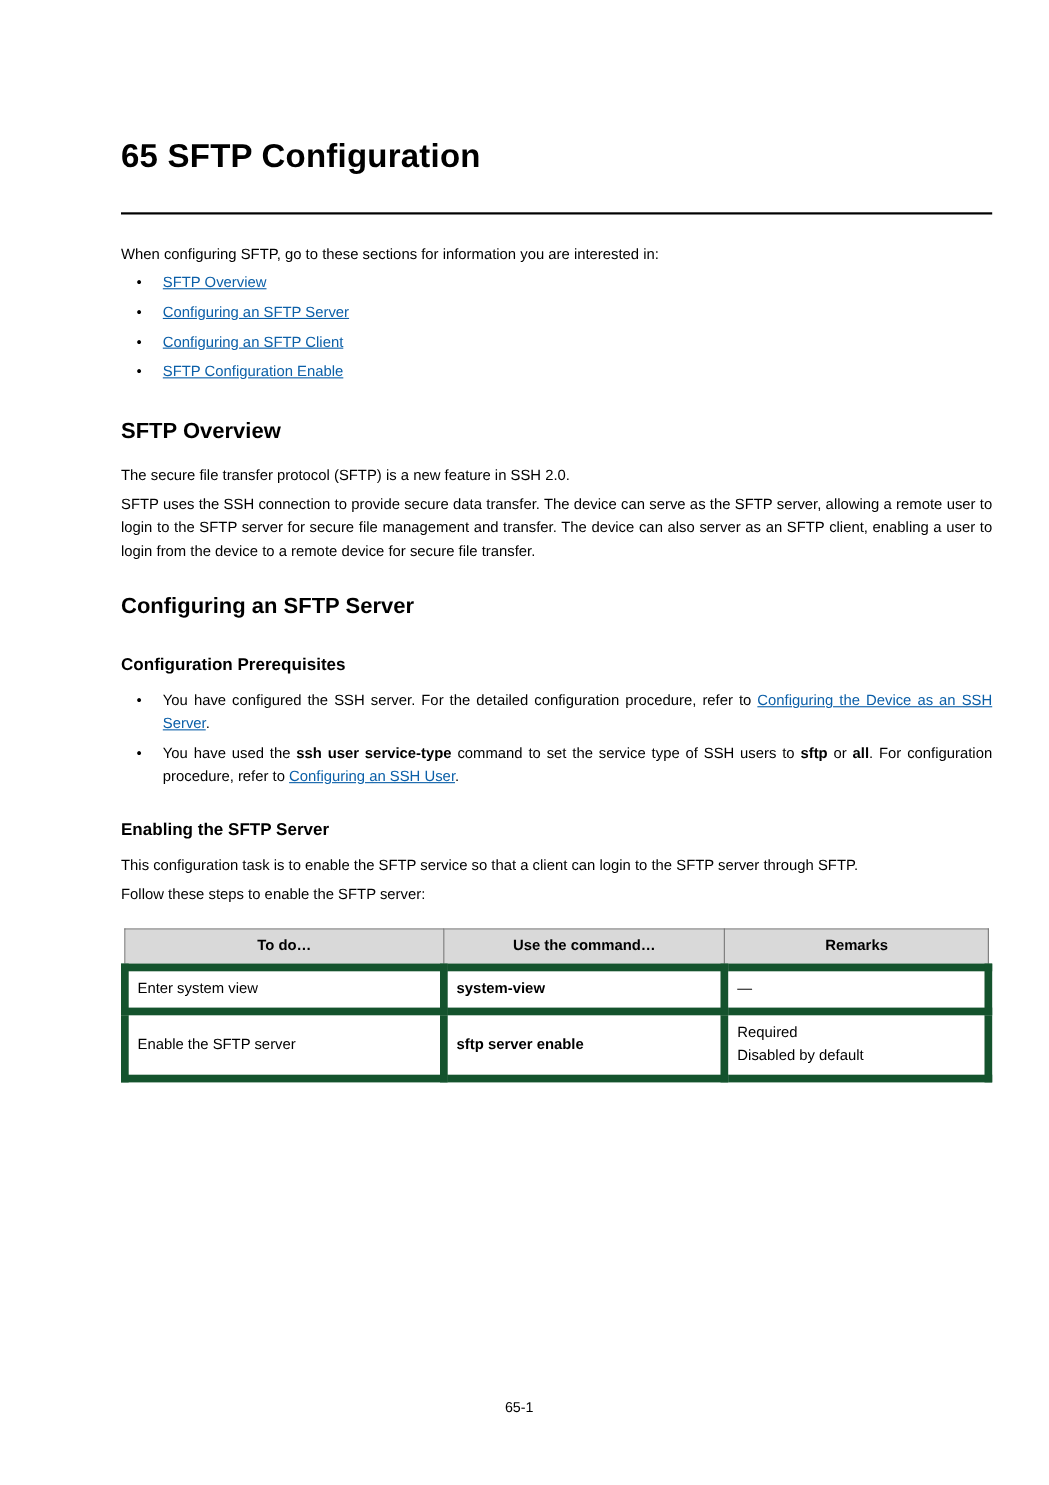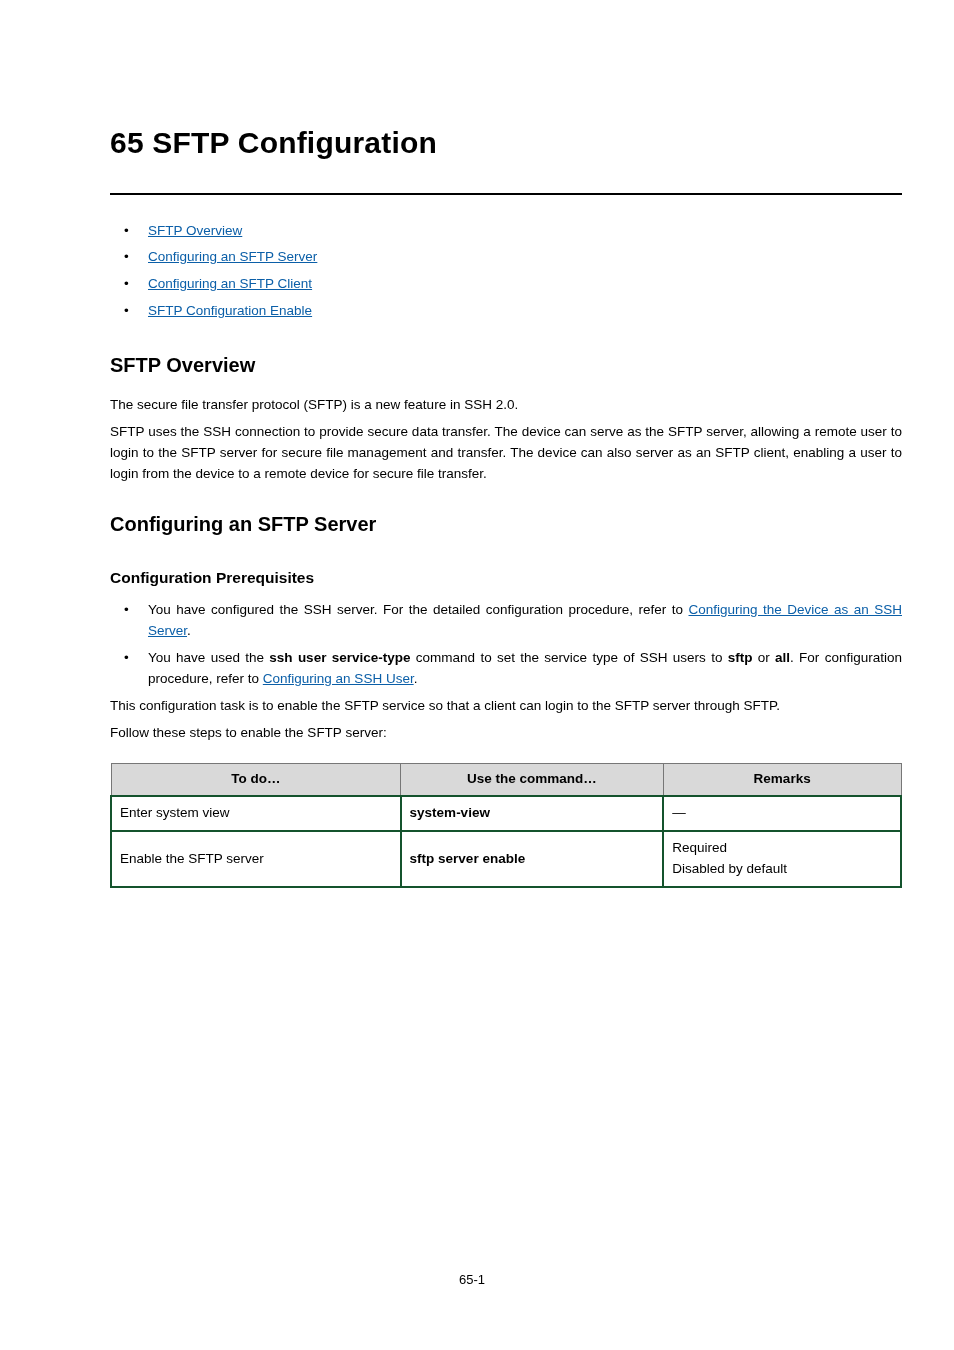--- a/index.html
+++ b/index.html
@@ -71,21 +71,21 @@
     margin-top: 20px;
   }
   table.cfg th {
     background: #d9d9d9;
     font-weight: bold;
     text-align: center;
     border: 1px solid #777;
     padding: 5px 8px;
   }
   table.cfg td {
-    border: 2px solid #14532d;
+    border: 7px solid #14532d;
     padding: 6px 8px;
     text-align: left;
     vertical-align: middle;
   }
   table.cfg td.cmd {
     font-weight: bold;
   }
   .footer {
     position: absolute;
     width: 944px;
@@ -96,20 +96,21 @@
   }
 </style>
 </head>
 <body>
 
 <div class="page">
 
   <div class="h1">65 SFTP Configuration</div>
   <div class="hr"></div>
 
+  <p class="para">When configuring SFTP, go to these sections for information you are interested in:</p>
 
   <ul class="bullets">
     <li><a class="link">SFTP Overview</a></li>
     <li><a class="link">Configuring an SFTP Server</a></li>
     <li><a class="link">Configuring an SFTP Client</a></li>
     <li><a class="link">SFTP Configuration Enable</a></li>
   </ul>
 
   <div class="h2">SFTP Overview</div>
 
@@ -122,20 +123,21 @@
 
   <ul class="bullets" style="margin-bottom:0">
     <li>
       <span>You have configured the SSH server. For the detailed configuration procedure, refer to </span><a class="link">Configuring the Device as an SSH Server</a><span>.</span>
     </li>
     <li>
       <span>You have used the </span><span class="inline-cmd">ssh user service-type</span><span> command to set the service type of SSH users to </span><span class="kw">sftp</span><span> or </span><span class="kw">all</span><span>. For configuration procedure, refer to </span><a class="link">Configuring an SSH User</a><span>.</span>
     </li>
   </ul>
 
+  <div class="h3">Enabling the SFTP Server</div>
 
   <p class="para">This configuration task is to enable the SFTP service so that a client can login to the SFTP server through SFTP.</p>
   <p class="para">Follow these steps to enable the SFTP server:</p>
 
   <table class="cfg">
     <thead>
       <tr>
         <th>To do…</th>
         <th>Use the command…</th>
         <th>Remarks</th>

